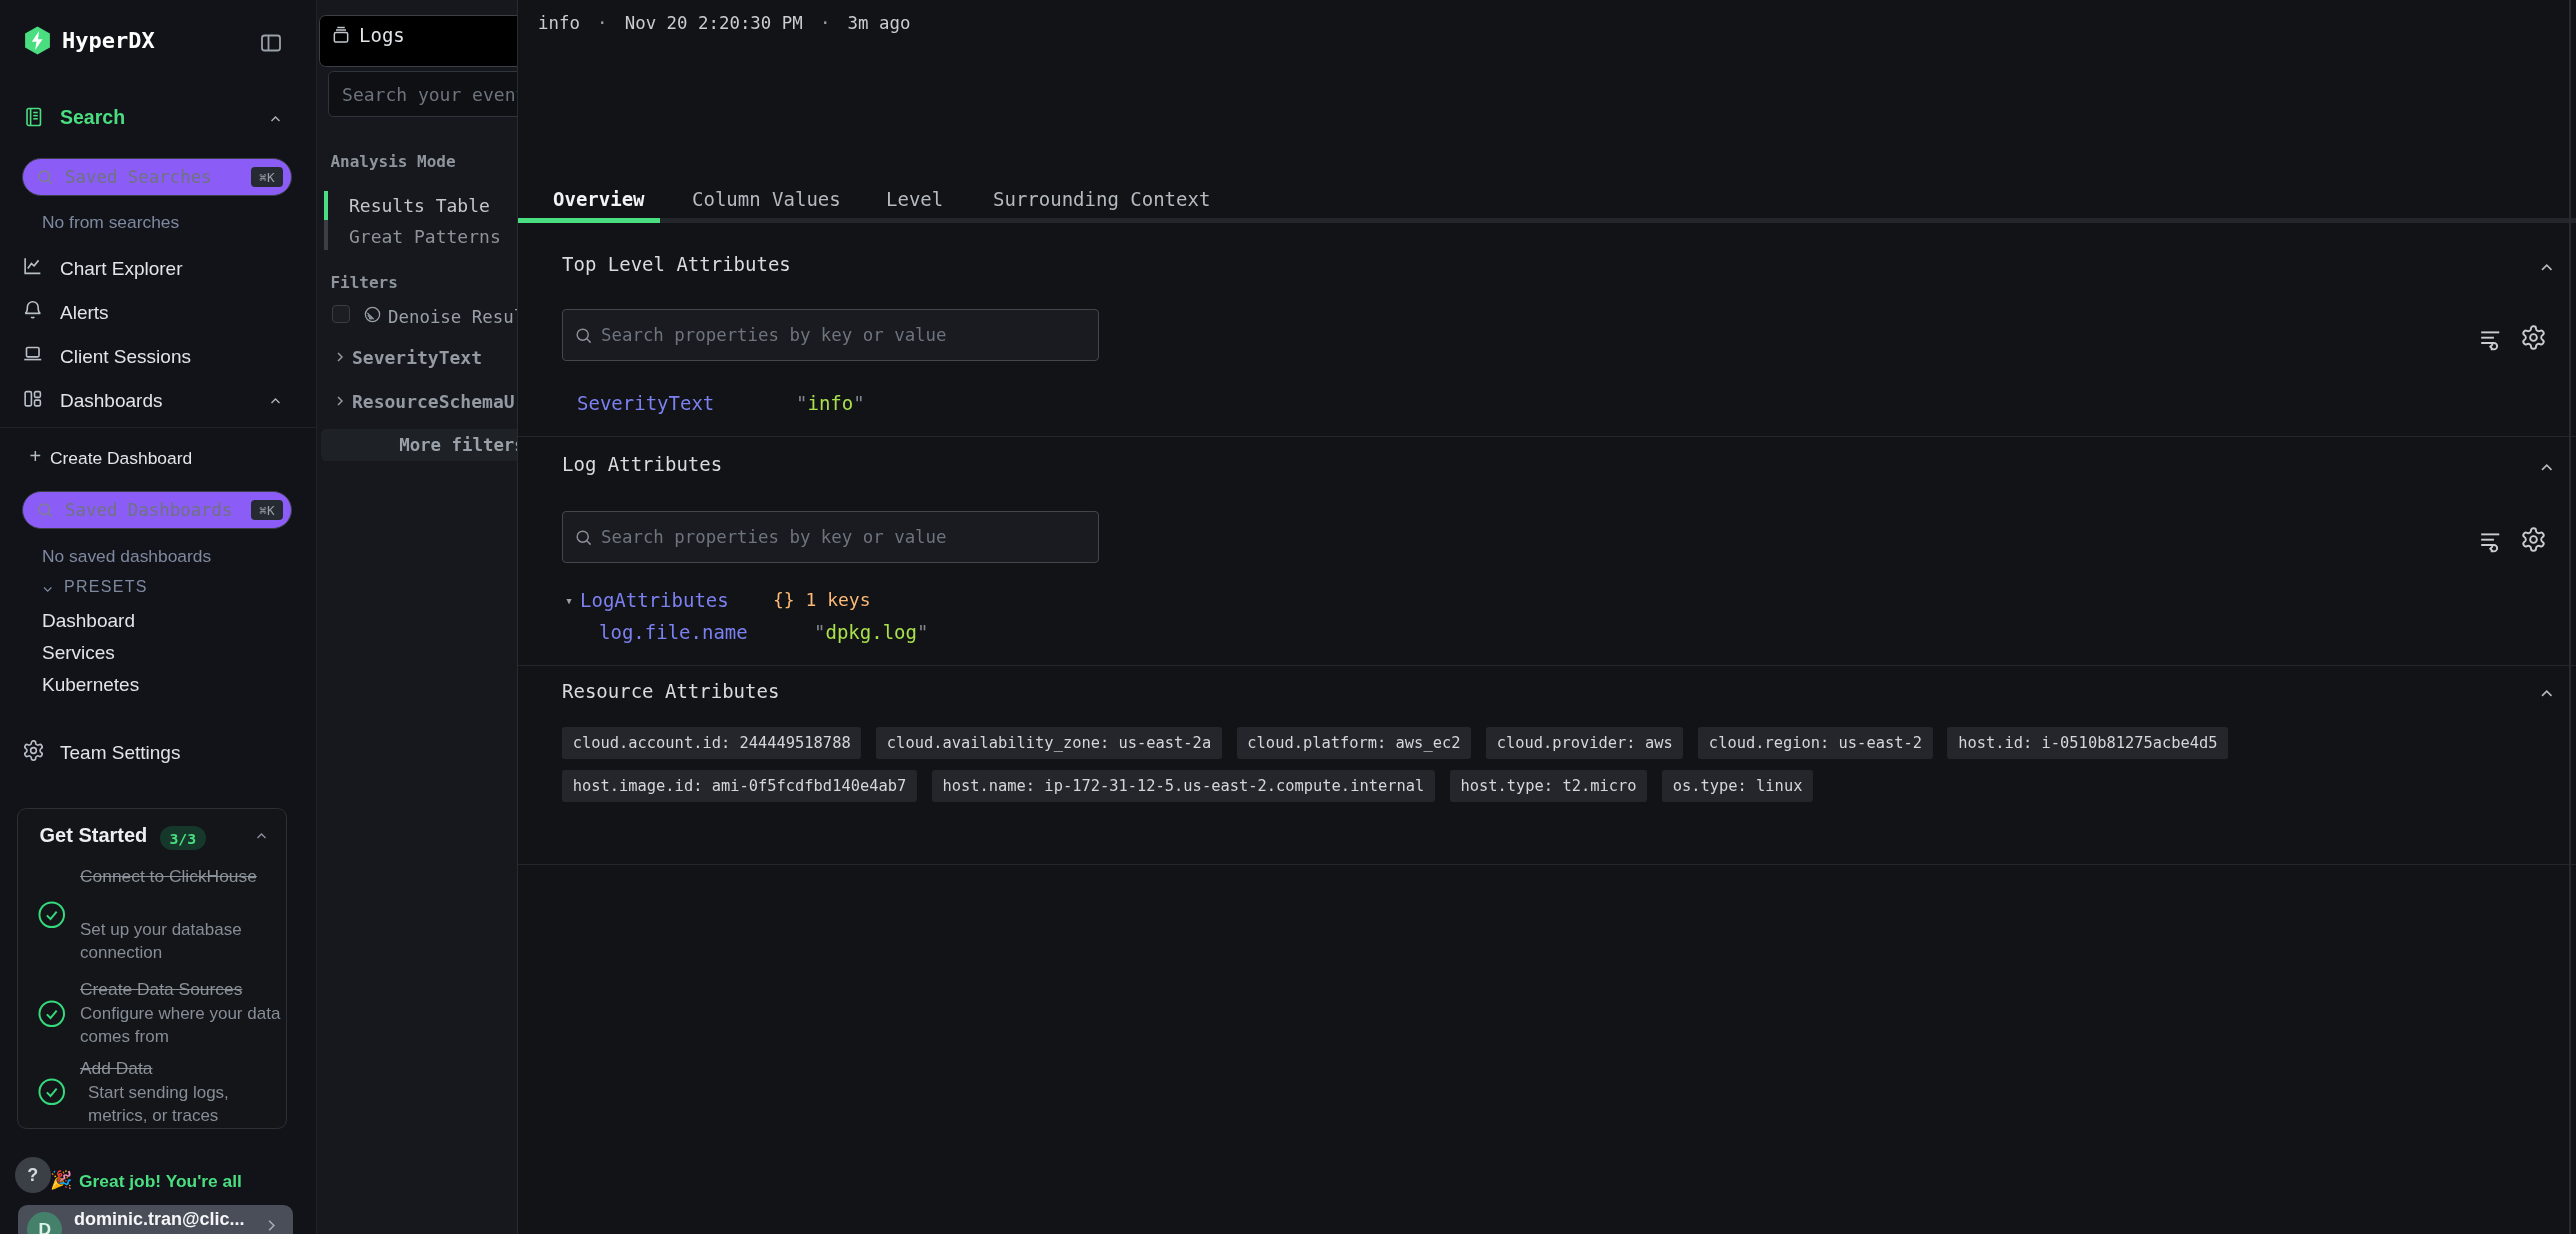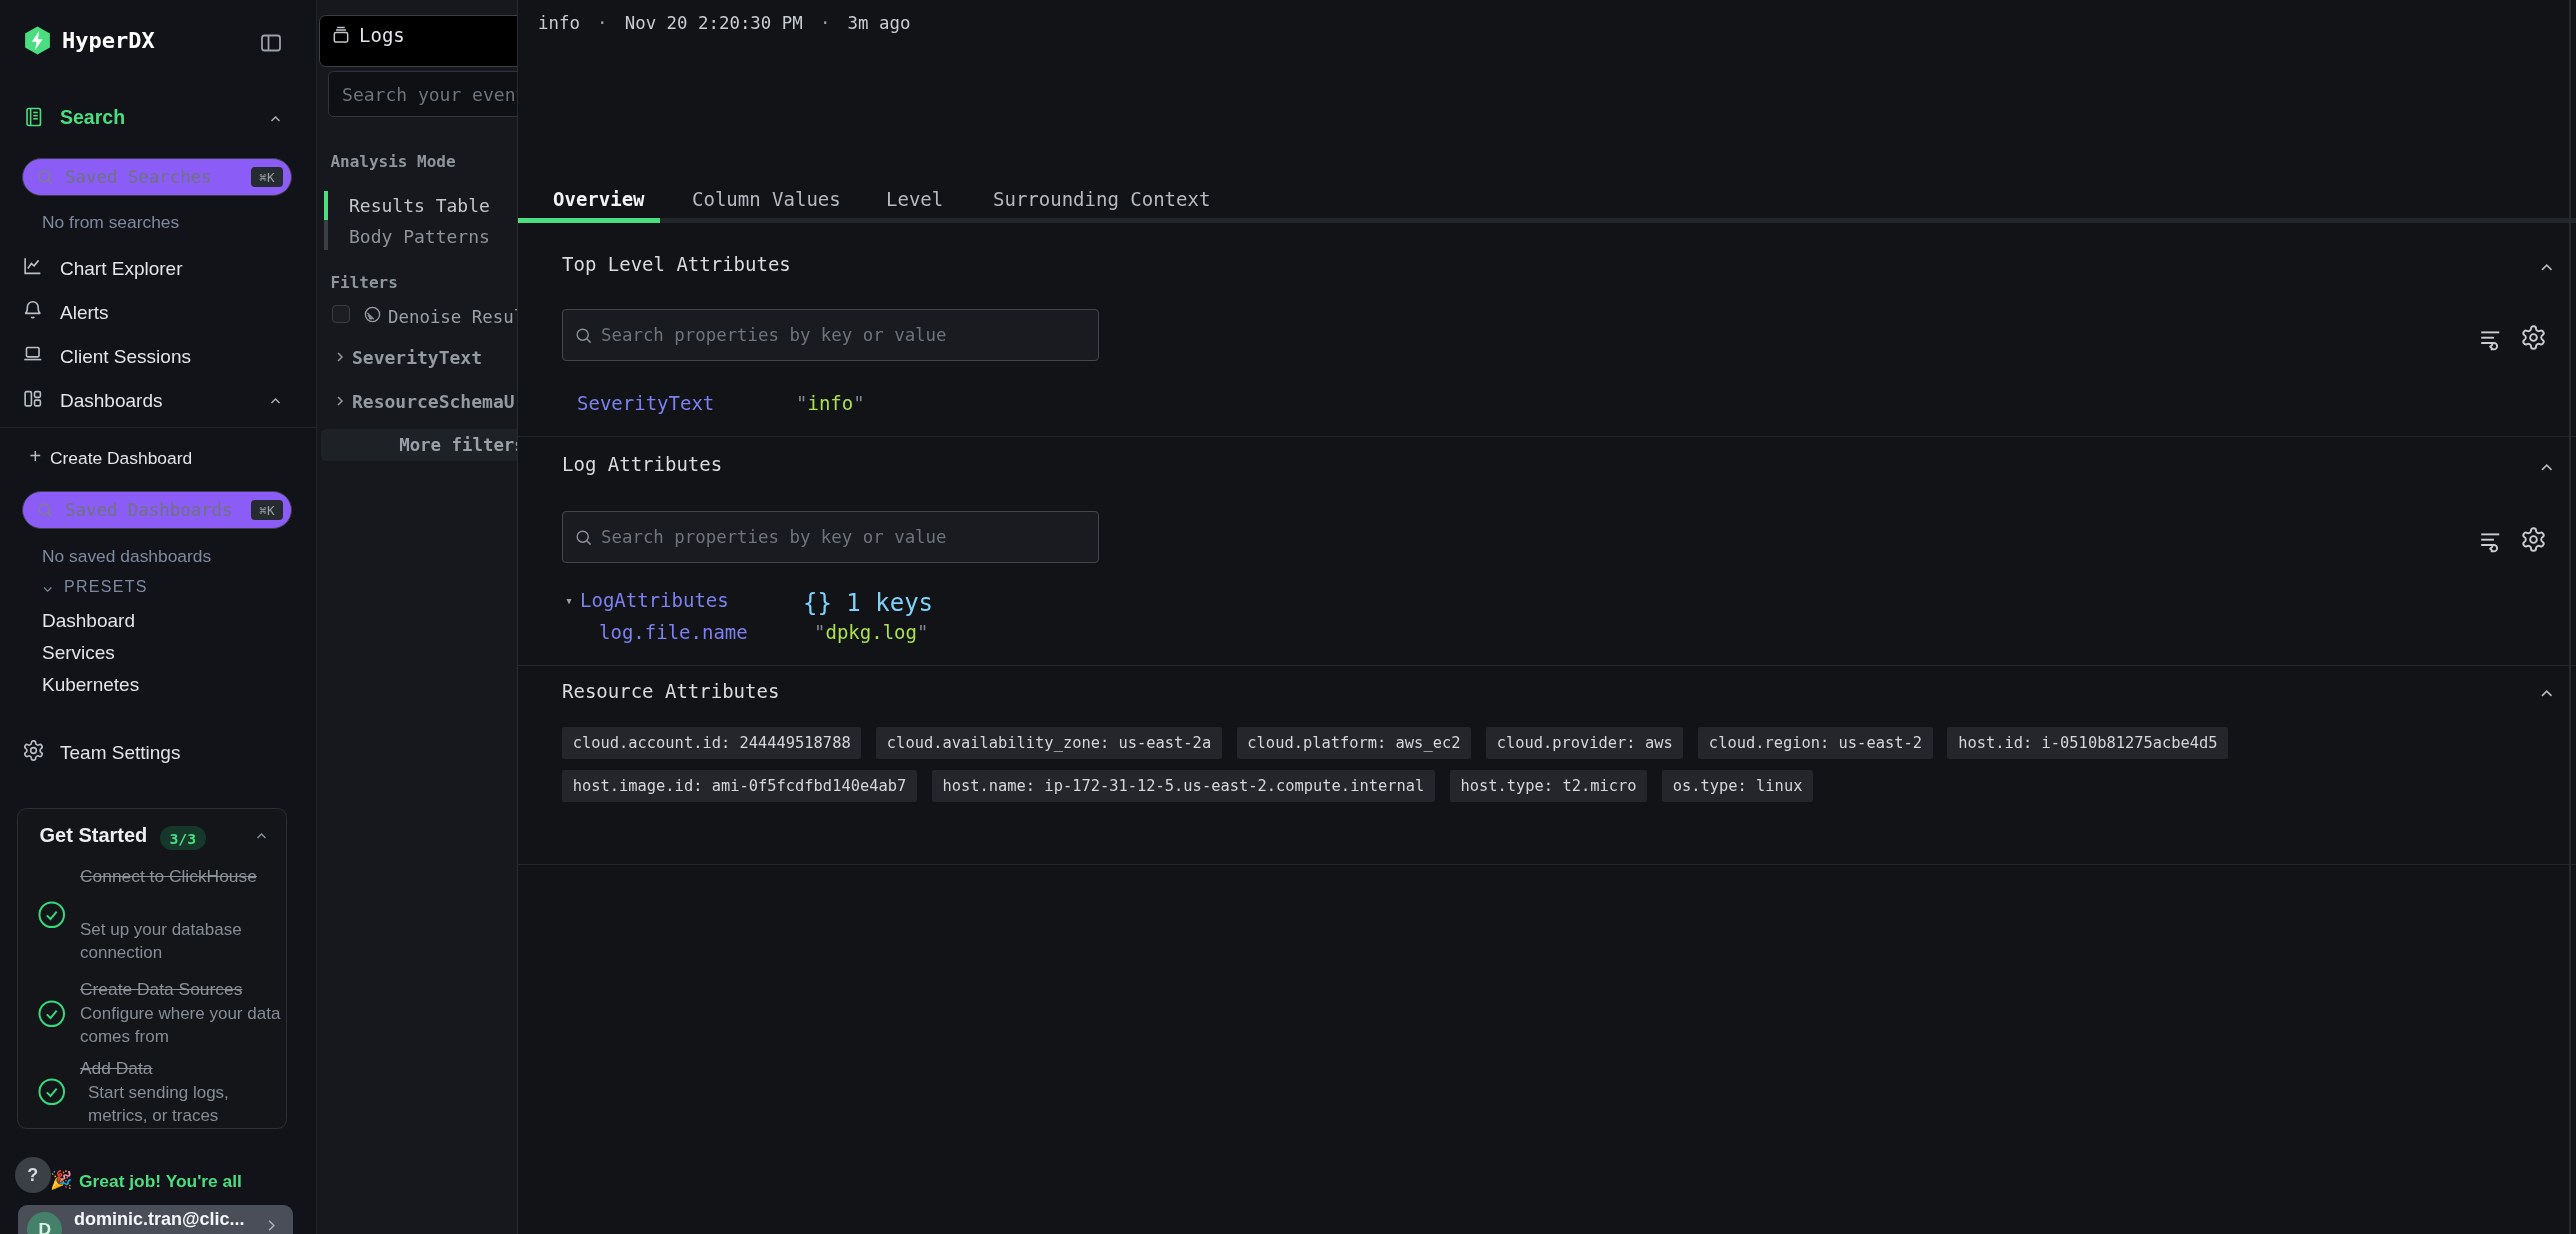--- a/index.html
+++ b/index.html
@@ -219,21 +219,21 @@
 
     <div class="abs" style="left:10.7px;top:71px;width:221px;height:46px;border:1.3px solid #2f343d;border-radius:5.4px;background:#0e1014">
       <input class="mono" style="padding: 0px 13.4px; font-size: 18px;" placeholder="Search your events">
     </div>
 
     <span class="abs seclabel" style="left:13.4px;top:152px">Analysis Mode</span>
 
     <div class="abs" style="left:6.7px;top:191px;width:4.7px;height:29.5px;background:#4ade80"></div>
     <div class="abs" style="left:6.7px;top:220px;width:4.7px;height:29.5px;background:#3a3e45"></div>
     <span class="abs mono" style="left:32px;top:195px;font-size:18px;color:#c3c7cc;white-space:nowrap">Results Table</span>
-    <span class="abs mono" style="left:32px;top:226px;font-size:18px;color:#8e939a;white-space:nowrap">Body Patterns</span>
+    <span class="abs mono" style="left:32px;top:226px;font-size:18px;color:#8e939a;white-space:nowrap">Great Patterns</span>
 
     <span class="abs seclabel" style="left:13.4px;top:273px">Filters</span>
 
     <span class="abs" style="left:14.8px;top:305px;width:18px;height:18px;border:1.3px solid #383d45;border-radius:4px;background:#1c1e23"></span>
     <span class="abs" style="left:46px;top:305px">
       <svg width="19" height="19" viewBox="0 0 24 24" fill="none" stroke="#9aa0a8" stroke-width="1.6">
           <circle cx="12" cy="12" r="9"></circle>
           <line x1="6" y1="13" x2="11" y2="18"></line>
           <line x1="8" y1="16.5" x2="9.5" y2="18"></line>
           <line x1="5.5" y1="10" x2="13.5" y2="18"></line>
@@ -340,21 +340,21 @@
     </span>
     <span class="abs" style="left:2002px;top:526px">
       <svg width="27" height="27" viewBox="0 0 24 24" fill="none" stroke="#c9ccd1" stroke-width="1.7">
           <path d="M12.22 2h-.44a2 2 0 0 0-2 2v.18a2 2 0 0 1-1 1.73l-.43.25a2 2 0 0 1-2 0l-.15-.08a2 2 0 0 0-2.73.73l-.22.38a2 2 0 0 0 .73 2.73l.15.1a2 2 0 0 1 1 1.72v.51a2 2 0 0 1-1 1.74l-.15.09a2 2 0 0 0-.73 2.73l.22.38a2 2 0 0 0 2.73.73l.15-.08a2 2 0 0 1 2 0l.43.25a2 2 0 0 1 1 1.73V20a2 2 0 0 0 2 2h.44a2 2 0 0 0 2-2v-.18a2 2 0 0 1 1-1.73l.43-.25a2 2 0 0 1 2 0l.15.08a2 2 0 0 0 2.73-.73l.22-.39a2 2 0 0 0-.73-2.73l-.15-.08a2 2 0 0 1-1-1.74v-.5a2 2 0 0 1 1-1.74l.15-.09a2 2 0 0 0 .73-2.73l-.22-.38a2 2 0 0 0-2.73-.73l-.15.08a2 2 0 0 1-2 0l-.43-.25a2 2 0 0 1-1-1.73V4a2 2 0 0 0-2-2z"></path>
           <circle cx="12" cy="12" r="3"></circle>
         </svg>
     </span>
 
     <span class="abs mono" style="left:47px;top:593px;font-size:13.4px;color:#9aa0a8">▾</span>
     <span class="abs key" style="left:62px;top:589px">LogAttributes</span>
-    <span class="abs mono" style="left:285px;top:589px;font-size:24px;color:#7dd3fc">{} 1 keys</span>
+    <span class="abs mono" style="left:255px;top:589px;font-size:18px;color:#fdba74">{} 1 keys</span>
 
     <span class="abs key" style="left:81px;top:621px">log.file.name</span>
     <span class="abs mono" style="left:296px;top:621px;font-size:19px"><span class="quote">"</span><span class="val">dpkg.log</span><span class="quote">"</span></span>
 
     <div class="divider" style="top:665px"></div>
 
     <span class="abs mono" style="left:44px;top:680px;font-size:19px;color:#d9dbdf">Resource Attributes</span>
     <span class="abs" style="left:2018px;top:684px">
       <svg width="21.5" height="19" viewBox="0 0 24 24" fill="none" stroke="#b6bac0" stroke-width="2">
           <polyline points="6,15 12,9 18,15"></polyline>

